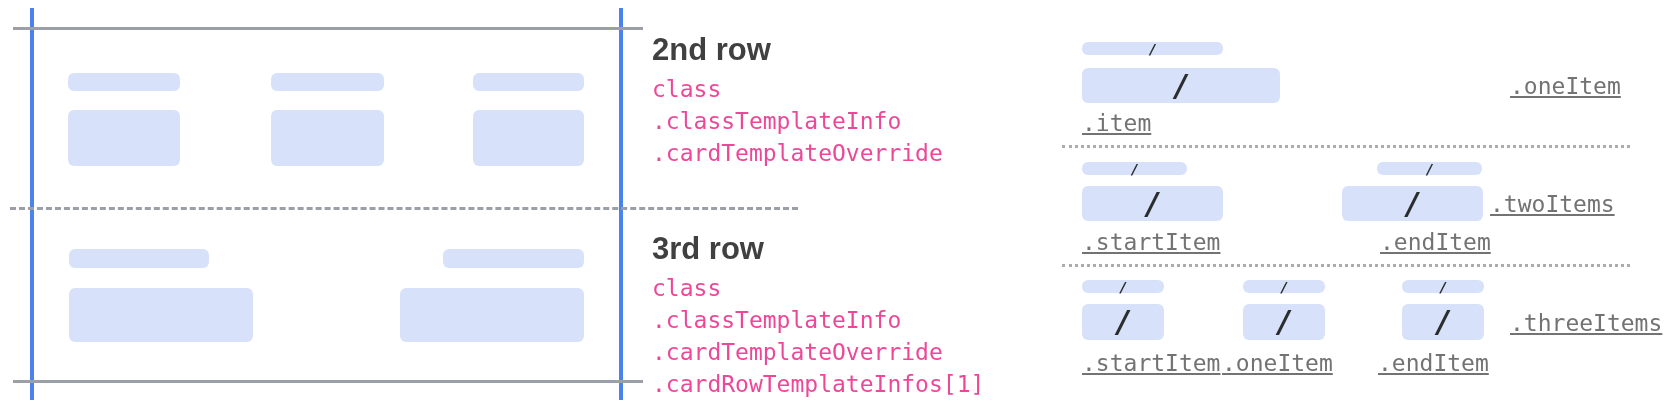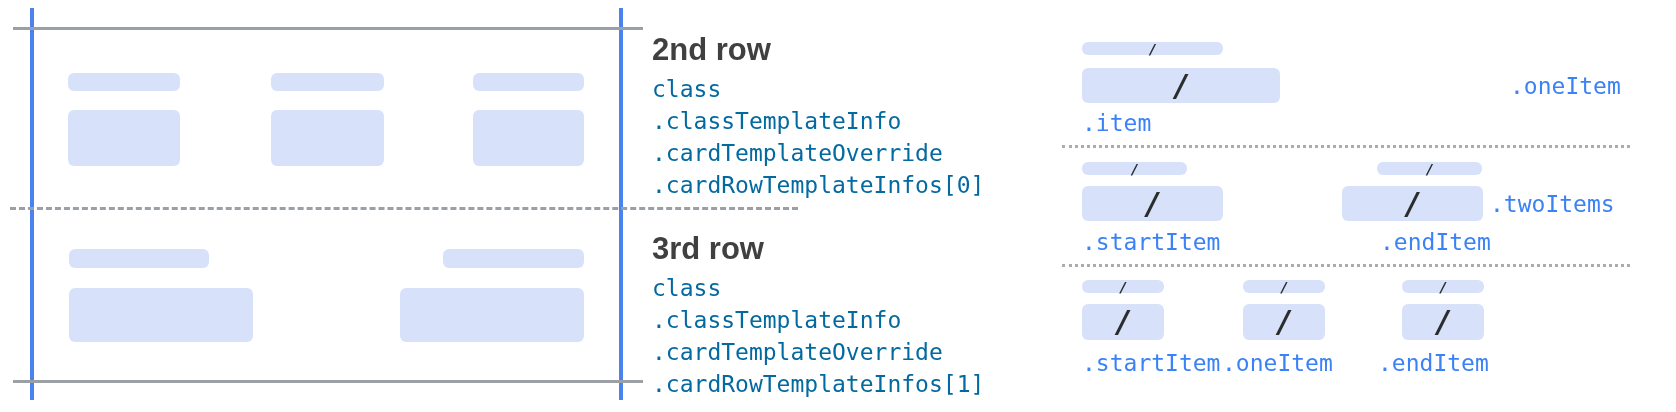--- a/index.html
+++ b/index.html
@@ -34,26 +34,26 @@
   .r3l2{left:443px;top:249px;width:141px;height:19px;}
   .r3b1{left:69px;top:288px;width:184px;height:54px;}
   .r3b2{left:400px;top:288px;width:184px;height:54px;}
 
   
   .legend{position:absolute;left:652px;width:370px;}
   .legend.first{top:31px;}
   .legend.second{top:219px;margin-top:11px;}
   .legend-title{font:bold 31px "Liberation Sans", sans-serif;color:#404040;
                 line-height:38px;margin:0 0 4px 0;}
-  .legend-line{font:23px "DejaVu Sans Mono", monospace;color:#0369a1;line-height:32px;
+  .legend-line{font:23px "DejaVu Sans Mono", monospace;color:#ec4899;line-height:32px;
                white-space:nowrap;}
 
   
-  .mlabel{position:absolute;font:23px "DejaVu Sans Mono", monospace;color:#3b82f6;
-          white-space:nowrap;}
+  .mlabel{position:absolute;font:23px "DejaVu Sans Mono", monospace;color:#737373;
+          white-space:nowrap;text-decoration:underline;}
   .dotline{position:absolute;left:1062px;width:568px;height:0;border-top:3px dotted #aaadb0;}
   .dot1{top:145px;}
   .dot2{top:264px;}
 
   
   .one-small{left:1082px;top:42px;width:141px;height:13px;}
   .one-big{left:1082px;top:68px;width:198px;height:35px;}
   .lbl-item{left:1082px;top:110px;text-align:center;}
   .lbl-oneitem{left:1510px;top:73px;}
 
@@ -99,21 +99,20 @@
   <div class="bar r3l1"></div>
   <div class="bar r3l2"></div>
   <div class="bar r3b1"></div>
   <div class="bar r3b2"></div>
 
   <div class="legend first">
     <div class="legend-title">2nd row</div>
     <div class="legend-line">class</div>
     <div class="legend-line">.classTemplateInfo</div>
     <div class="legend-line">.cardTemplateOverride</div>
-    <div class="legend-line">.cardRowTemplateInfos[0]</div>
   </div>
 
   <div class="legend second">
     <div class="legend-title">3rd row</div>
     <div class="legend-line">class</div>
     <div class="legend-line">.classTemplateInfo</div>
     <div class="legend-line">.cardTemplateOverride</div>
     <div class="legend-line">.cardRowTemplateInfos[1]</div>
   </div>
 
@@ -160,14 +159,15 @@
   </div>
   <div class="bar three-mid-big">
     <span class="slash-big">/</span>
   </div>
   <div class="bar three-end-big">
     <span class="slash-big">/</span>
   </div>
   <div class="mlabel lbl-startitem3">.startItem</div>
   <div class="mlabel lbl-miditem3">.oneItem</div>
   <div class="mlabel lbl-enditem3">.endItem</div>
+  <div class="mlabel lbl-threeitems">.threeItems</div>
 
 </div>
 
 </body></html>

